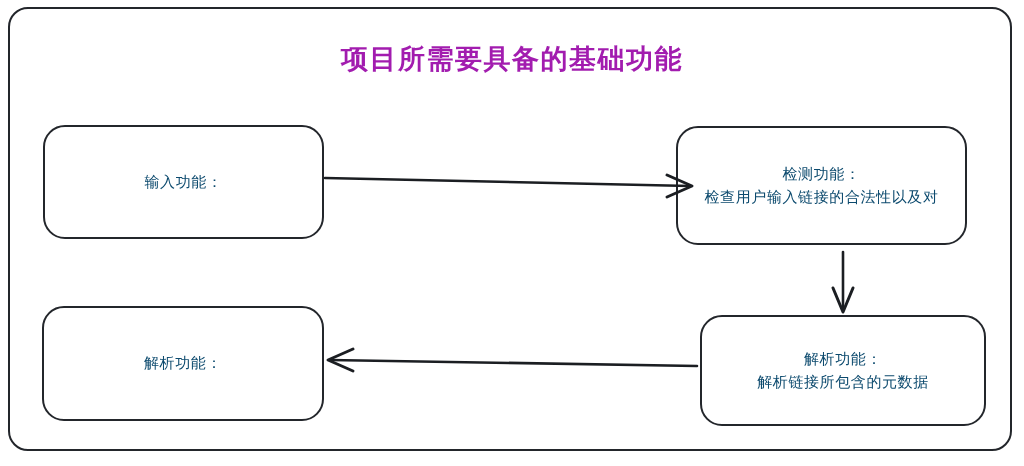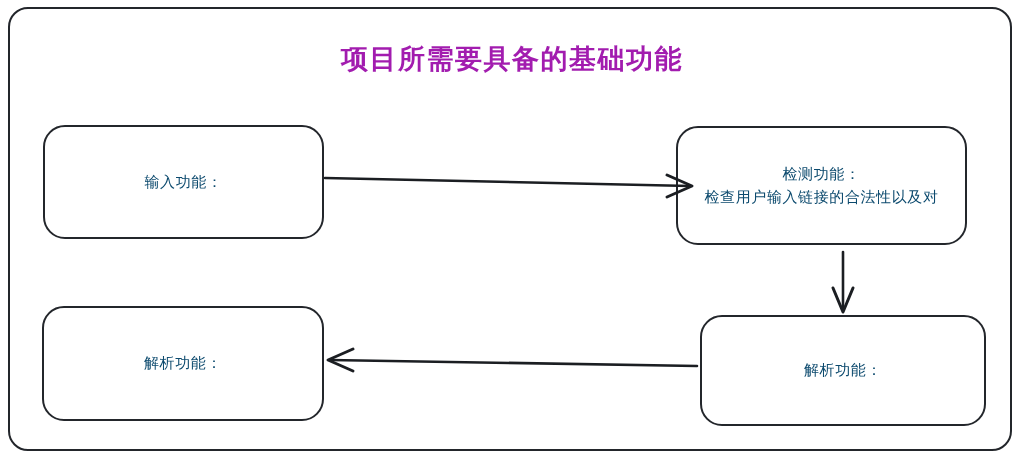--- a/index.html
+++ b/index.html
@@ -110,20 +110,21 @@
     <span class="line">输入功能：</span>
   </div>
 
   <div class="node" id="node-detect">
     <span class="line">检测功能：</span>
     <span class="line">检查用户输入链接的合法性以及对</span>
   </div>
 
   <div class="node" id="node-parse">
     <span class="line">解析功能：</span>
+    <span class="line">解析链接所包含的元数据</span>
   </div>
 
   <div class="node" id="node-download">
     <span class="line">解析功能：</span>
   </div>
 
   <svg class="connectors" viewBox="0 0 1024 466">
 
     <g>
       <path class="conn-path" d="M 325 178 L 690 186"></path>

